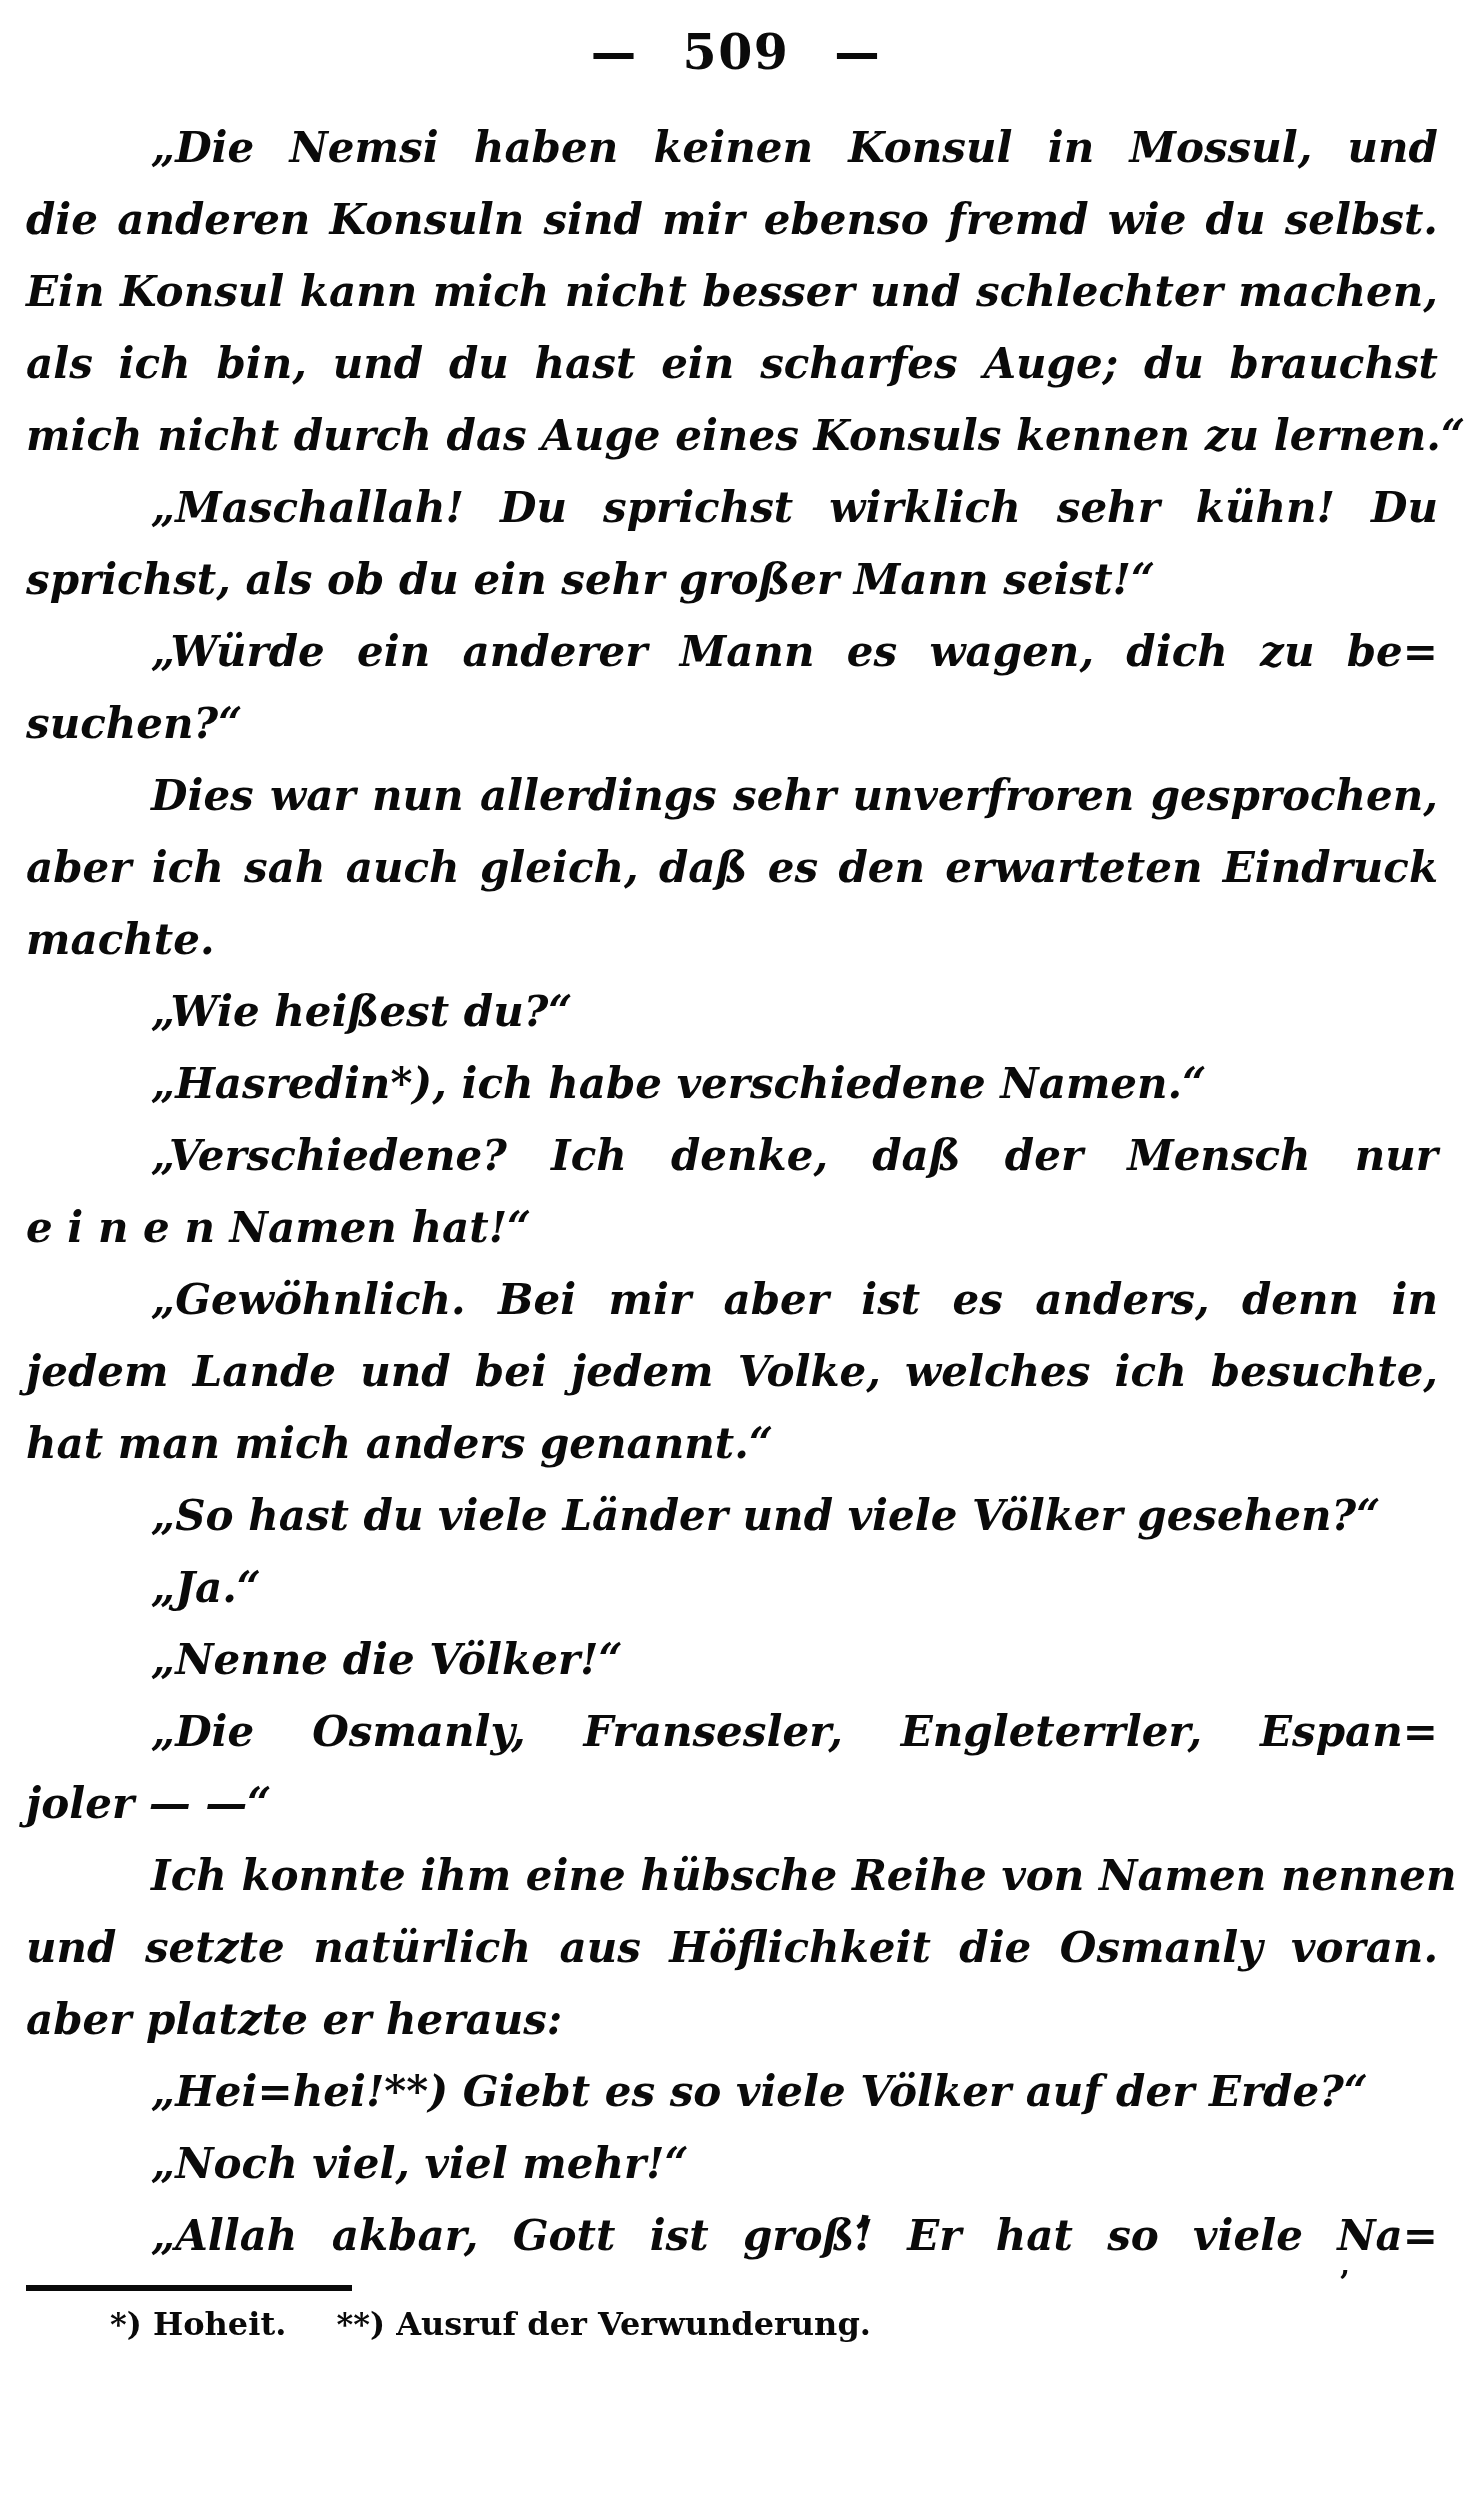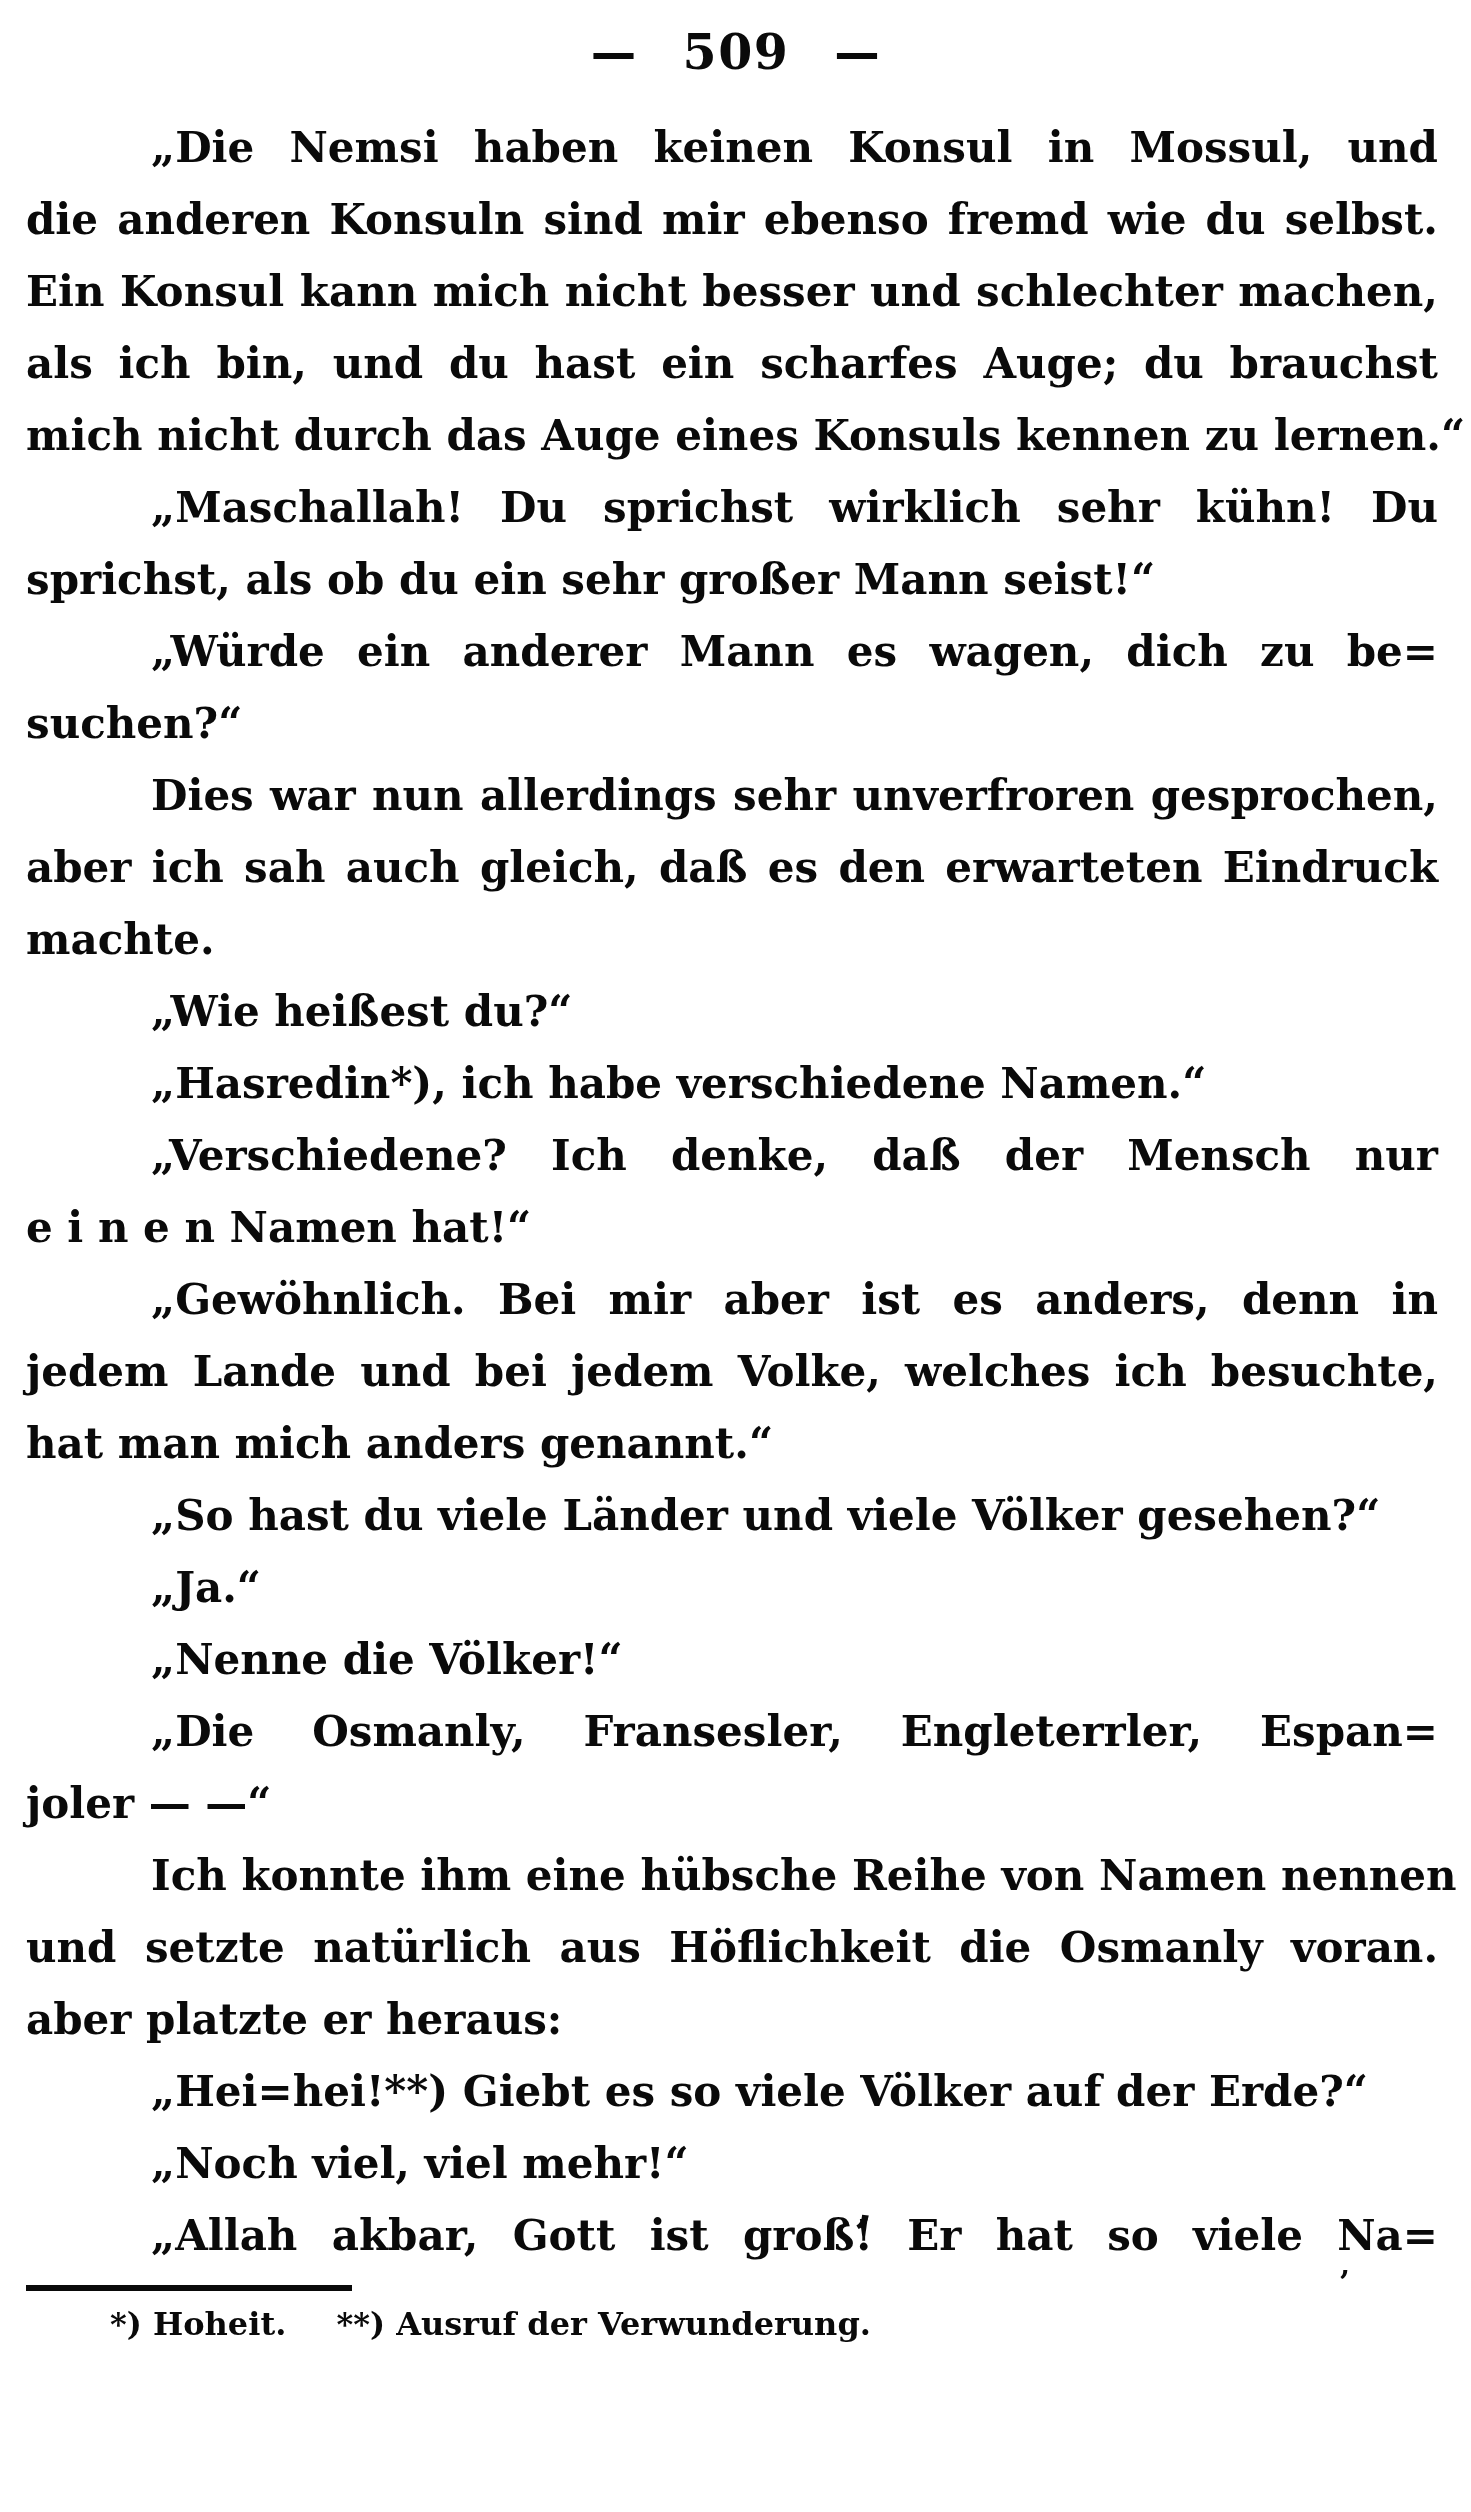--- a/index.html
+++ b/index.html
@@ -23,20 +23,21 @@
     align-items: center;
     gap: 45px;
     font-size: 49px;
     letter-spacing: 1.5px;
   }
   .header .dash { font-size: 45px; transform: scaleY(1.1); }
   .text-block {
     margin-top: 21px;
     padding-left: 26px;
     padding-right: 34px;
+    font-style: italic;
   }
   .line {
     font-size: 42px;
     line-height: 72px;
     height: 72px;
     white-space: nowrap;
     text-align: justify;
     text-align-last: justify;
   }
   .line.last {

